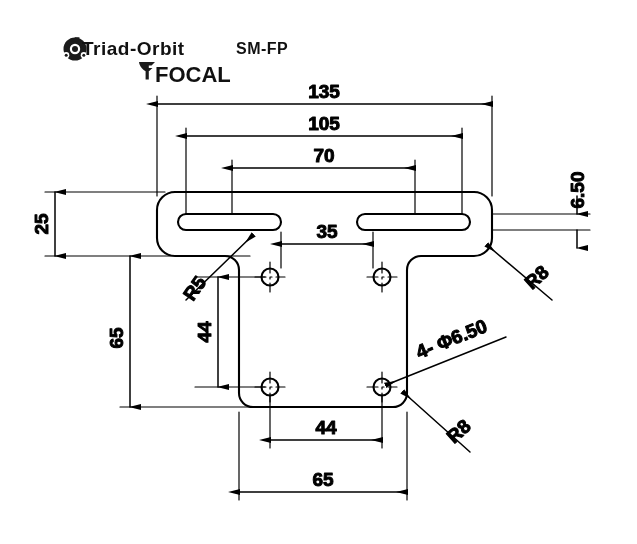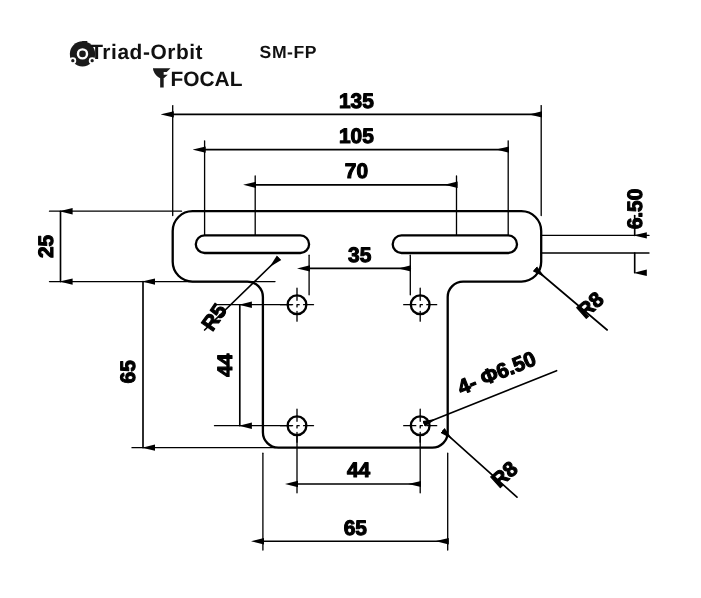--- a/index.html
+++ b/index.html
@@ -12,21 +12,21 @@
   #drawing{position:absolute;left:0;top:0;}
   .hdr{
     position:absolute;
     font-weight:bold;
     letter-spacing:0.5px;
     white-space:nowrap;
     color:#111;
   }
   #title-main{left:82px;top:38px;font-size:19px;}
   #title-sub{left:236px;top:40px;font-size:16px;letter-spacing:0.5px;text-align:center;}
-  #brand-focal{left:155px;top:62px;font-size:19px;letter-spacing:0px;}
+  #brand-focal{left:155px;top:62px;font-size:22px;letter-spacing:0px;}
   .logo-mark{position:absolute;}
   svg text{
     font-family:"Liberation Sans", sans-serif;
     font-weight:bold;
     fill:#000;
   }
 </style>
 </head>
 <body>
 

